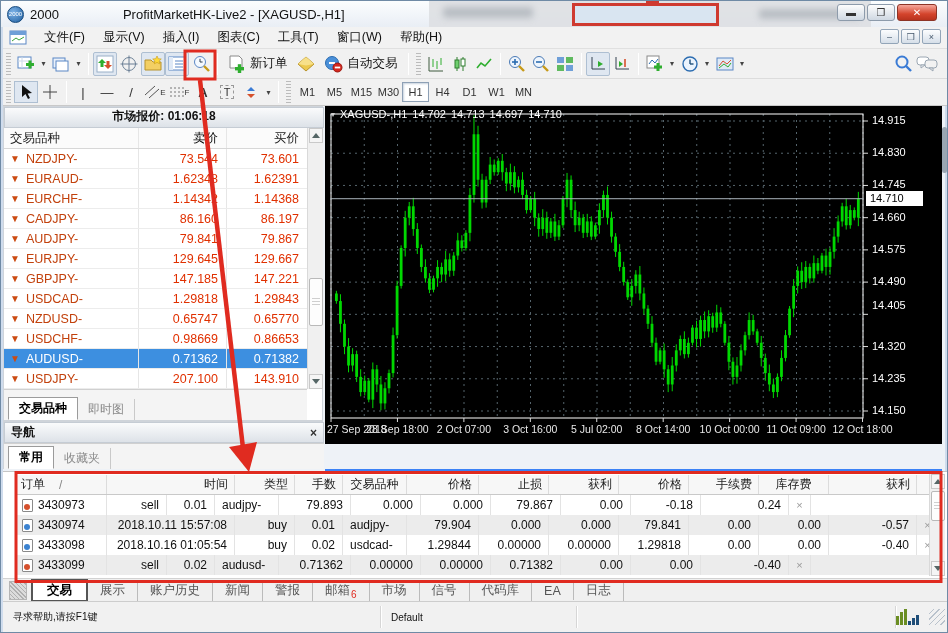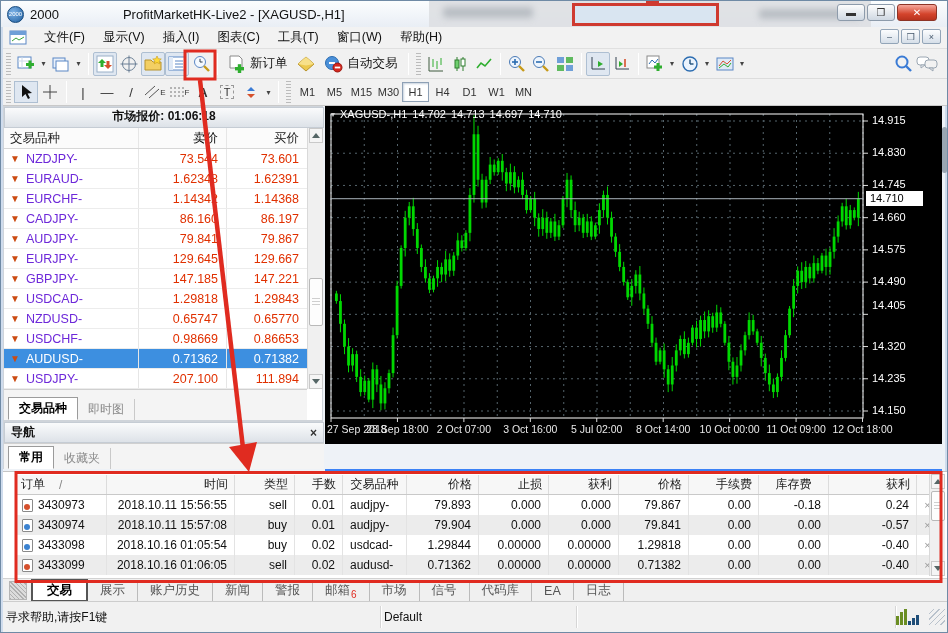--- a/index.html
+++ b/index.html
@@ -55,21 +55,21 @@
   .panel-x{margin-left:auto;color:#333;font-size:12px;font-weight:bold;}
   #mw-panel{left:2px;top:105px;width:320px;height:315px;background:#fff;border:1px solid #cfd4da;}
   #mw-title{left:0;top:0;width:320px;height:21px;flex-direction:column;}
   #mw-colhead{left:0;top:21px;width:303px;height:21px;display:flex;background:#fbfbfb;border-bottom:1px solid #d7d7d7;align-items:center;}
   #mw-rows{left:0;top:42px;width:303px;height:240px;overflow:hidden;}
   .mw-row{display:flex;height:20px;align-items:center;border-bottom:1px solid #ececec;}
   .mw-row.selected{background:#3d8fe0;}
   .mw-row.selected .sym-text,.mw-row.selected .mw-bid,.mw-row.selected .mw-ask{color:#fff;}
   .mw-sym{flex:0 0 135px;display:flex;align-items:center;padding-left:6px;gap:6px;border-right:1px solid #e6e6e6;height:100%;}
   .sym-arrow{color:#cc4b12;font-size:10px;}
-  .sym-text{color:#6d28d9;font-size:12.5px;}
+  .sym-text{color:#c2410c;font-size:12.5px;}
   .mw-bid{flex:0 0 88px;text-align:right;color:#e03000;font-size:12.5px;padding-right:8px;border-right:1px solid #e6e6e6;height:100%;line-height:20px;}
   .mw-ask{flex:0 0 78px;text-align:right;color:#e03000;font-size:12.5px;padding-right:6px;height:100%;line-height:20px;}
   .mw-h{color:#222;font-weight:normal;font-size:12.5px;}
   
   .sb{position:absolute;background:#f0f0f0;border-left:1px solid #d9d9d9;}
   .sb-arr{position:absolute;left:1px;width:14px;height:15px;background:#f5f5f5;border:1px solid #c9c9c9;display:flex;align-items:center;justify-content:center;}
   .tri-up{width:0;height:0;border-left:4px solid transparent;border-right:4px solid transparent;border-bottom:5px solid #566;}
   .tri-dn{width:0;height:0;border-left:4px solid transparent;border-right:4px solid transparent;border-top:5px solid #566;}
   .sb-thumb{position:absolute;left:1px;width:14px;background:#fdfdfd;border:1px solid #b9b9b9;border-radius:2px;
             background-image:repeating-linear-gradient(#cfcfcf 0 1px,transparent 1px 3px);background-size:8px 9px;background-position:center;background-repeat:no-repeat;}
@@ -111,21 +111,21 @@
   #term-tabs{position:absolute;left:0;top:106px;width:944px;height:24px;background:#f0f0f0;border-top:1px solid #d2d2d2;
              display:flex;align-items:center;padding-left:2px;}
   #term-grip{width:18px;height:19px;margin:0 4px;background:#dcdcdc;border:1px solid #b5b5b5;
              background-image:repeating-linear-gradient(45deg,#b0b0b0 0 1px,transparent 1px 3px);}
   .btab{padding:2px 12px;font-size:12.5px;color:#555;border-right:1px solid #bbb;position:relative;}
   .btab.active{background:#fff;border:2px solid #555;color:#000;font-weight:bold;padding:1px 14px;}
   .badge{color:#e02b20;font-size:10px;position:relative;top:4px;margin-left:1px;}
 
   
   #statusbar{left:2px;top:600px;width:944px;height:31px;background:#f1f1f1;border-top:1px solid #cdcdcd;display:flex;align-items:center;}
-  .st-sec{height:22px;display:flex;align-items:center;padding:0 3px;border-right:1px solid #d6d6d6;box-shadow:1px 0 0 #fff;font-size:12px;color:#111;}
+  .st-sec{height:22px;display:flex;align-items:center;padding:0 10px;border-right:1px solid #d6d6d6;box-shadow:1px 0 0 #fff;font-size:10px;color:#111;}
   #st-help{width:378px;}
   #st-profile{width:196px;}
   #st-empty{flex:1;}
   #conn-icon{margin-right:10px;display:flex;align-items:flex-end;gap:1px;height:16px;}
   #conn-icon i{display:block;width:3px;}
   #resize-grip{width:16px;height:16px;margin-right:2px;background:
      repeating-linear-gradient(135deg,transparent 0 3px,#b9c2cc 3px 4px);}
 
   
   #anno{left:0;top:0;width:948px;height:633px;pointer-events:none;z-index:50;}
@@ -520,21 +520,21 @@
           </span>
           <span class="mw-bid">0.71362</span>
           <span class="mw-ask">0.71382</span>
         </div>
         <div class="mw-row">
           <span class="mw-sym">
             <span class="sym-arrow">▼</span>
             <span class="sym-text">USDJPY-</span>
           </span>
           <span class="mw-bid">207.100</span>
-          <span class="mw-ask">111.894</span>
+          <span class="mw-ask">143.910</span>
         </div>
       </div>
     <div class="sb" style="left:303px;top:21px;width:16px;height:261px;">
       <div class="sb-arr" style="top:0;">
           <span class="tri-up"></span>
         </div>
       <div class="sb-thumb" style="top:150px;height:48px;"></div>
       <div class="sb-arr" style="bottom:0;">
           <span class="tri-dn"></span>
         </div>
@@ -946,23 +946,20 @@
           <span>获利</span>
         </div>
         <div class="th" style="width: 22px;"></div>
       </div>
     <div id="term-rows">
         <div class="trow">
           <div class="td" style="width: 92px; justify-content: flex-start;">
             <span class="doc sell"></span>
             <span>3430973</span>
           </div>
-          <div class="td" style="width: 128px; justify-content: flex-end;">
-            <span>2018.10.11 15:56:55</span>
-          </div>
           <div class="td" style="width: 60px; justify-content: flex-end;">
             <span>sell</span>
           </div>
           <div class="td" style="width: 48px; justify-content: flex-end;">
             <span>0.01</span>
           </div>
           <div class="td" style="width: 64px; justify-content: flex-start;">
             <span>audjpy-</span>
           </div>
           <div class="td" style="width: 72px; justify-content: flex-end;">
@@ -1071,23 +1068,20 @@
             <span>-0.40</span>
           </div>
           <div class="td" style="width: 22px; justify-content: center;">
             <span class="row-x">×</span>
           </div>
         </div>
         <div class="trow alt">
           <div class="td" style="width: 92px; justify-content: flex-start;">
             <span class="doc sell"></span>
             <span>3433099</span>
-          </div>
-          <div class="td" style="width: 128px; justify-content: flex-end;">
-            <span>2018.10.16 01:06:05</span>
           </div>
           <div class="td" style="width: 60px; justify-content: flex-end;">
             <span>sell</span>
           </div>
           <div class="td" style="width: 48px; justify-content: flex-end;">
             <span>0.02</span>
           </div>
           <div class="td" style="width: 64px; justify-content: flex-start;">
             <span>audusd-</span>
           </div>

